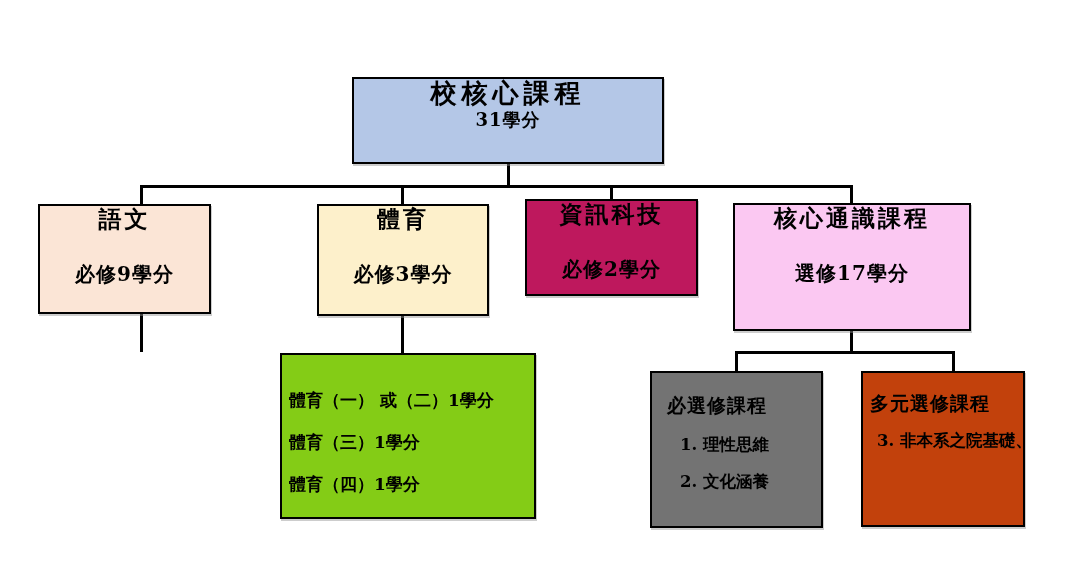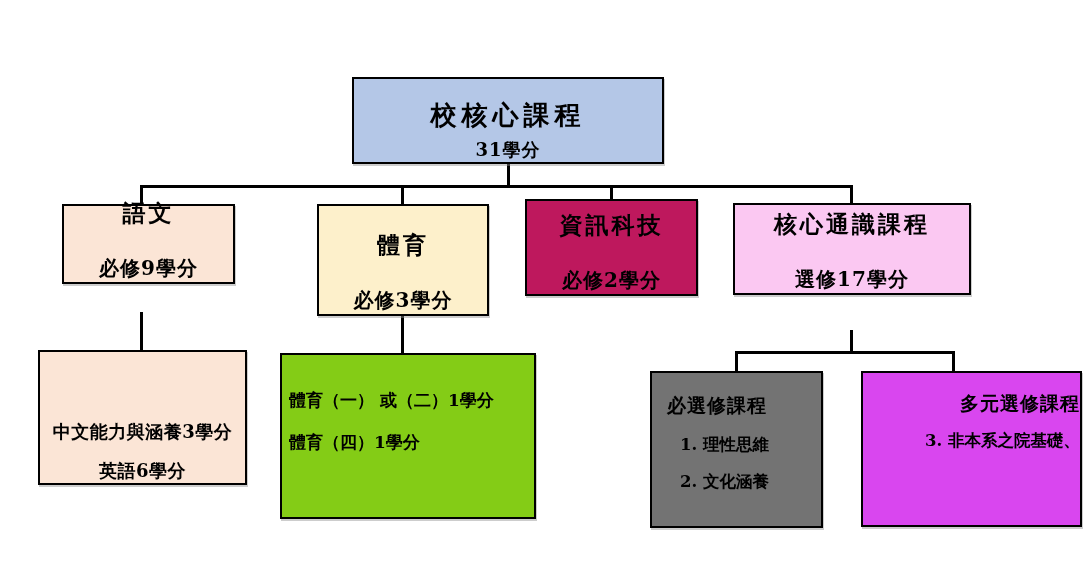--- a/index.html
+++ b/index.html
@@ -27,34 +27,34 @@
   .box {
     position: absolute;
     box-sizing: border-box;
     border: 2.5px solid #000;
     box-shadow: 1px 2px 0 0 rgba(145,145,145,0.45);
     display: flex;
     flex-direction: column;
   }
   .box.center {
     align-items: center;
-    justify-content: flex-end;
+    justify-content: flex-start;
     text-align: center;
   }
   .node-title {
     font-weight: bold;
     letter-spacing: 3px;
     line-height: 1.1;
   }
   .node-credits {
     font-weight: bold;
     letter-spacing: 1px;
   }
   .root-box .node-title  { font-size: 26px; letter-spacing: 5px; }
-  .root-box .node-credits{ font-size: 18px; margin-top: 8px; }
+  .root-box .node-credits{ font-size: 18px; margin-top: 0; }
   .l2-box  .node-title   { font-size: 23px; }
   .l2-box  .node-credits { font-size: 20px; margin-top: 30px; }
   .leaf-line {
     font-weight: bold;
     font-size: 17px;
     white-space: nowrap;
   }
   .lang-leaf { gap: 15px; }
   .lang-leaf .leaf-line { font-size: 18px; letter-spacing: 0.5px; }
   .pe-leaf {
@@ -97,54 +97,51 @@
   <div class="line v" style="left:850px; top:330px; height:23px;"></div>
   <div class="line h" style="left:735px; top:351px; width:220px;"></div>
   <div class="line v" style="left:735px; top:351px; height:21px;"></div>
   <div class="line v" style="left:952px; top:351px; height:21px;"></div>
 
   <div class="box center root-box" style="left: 352px; top: 77px; width: 312px; height: 87px; background-color: rgb(180, 199, 231);">
     <div class="node-title">校核心課程</div>
     <div class="node-credits">31學分</div>
   </div>
 
-  <div class="box center l2-box" style="left: 62px; top: 204px; width: 173px; height: 80px; background-color: rgb(251, 229, 214);">
+  <div class="box center l2-box" style="left: 38px; top: 204px; width: 173px; height: 110px; background-color: rgb(251, 229, 214);">
     <div class="node-title">語文</div>
     <div class="node-credits">必修9學分</div>
   </div>
 
   <div class="box center l2-box" style="left: 317px; top: 204px; width: 172px; height: 112px; background-color: rgb(253, 240, 203);">
     <div class="node-title">體育</div>
     <div class="node-credits">必修3學分</div>
   </div>
 
   <div class="box center l2-box" style="left: 525px; top: 199px; width: 173px; height: 97px; background-color: #be185d;">
     <div class="node-title">資訊科技</div>
     <div class="node-credits">必修2學分</div>
   </div>
 
-  <div class="box center l2-box" style="left: 733px; top: 203px; width: 238px; height: 92px; background-color: rgb(251, 200, 242);">
+  <div class="box center l2-box" style="left: 733px; top: 203px; width: 238px; height: 128px; background-color: rgb(251, 200, 242);">
     <div class="node-title">核心通識課程</div>
     <div class="node-credits">選修17學分</div>
   </div>
 
-  <div class="box center lang-leaf" style="left: 38px; top: 350px; width: 209px; height: 135px; background-color: rgb(251, 229, 214);">
-    <div class="leaf-line">中文能力與涵養3學分</div>
-    <div class="leaf-line">英語6學分</div>
-  </div>
 
   <div class="box pe-leaf" style="left: 280px; top: 353px; width: 256px; height: 166px; background-color: #84cc16;">
     <div class="leaf-line">體育（一） 或（二）1學分</div>
+    <div class="leaf-line">體育（三）1學分</div>
     <div class="leaf-line">體育（四）1學分</div>
   </div>
 
   <div class="box req-leaf" style="left: 650px; top: 371px; width: 173px; height: 157px; background-color: #737373;">
     <div class="detail-title">必選修課程</div>
     <div class="detail-item">1. 理性思維</div>
     <div class="detail-item">2. 文化涵養</div>
   </div>
 
-  <div class="box div-leaf" style="left: 861px; top: 371px; width: 221px; height: 156px; background-color: #d946ef; align-items: flex-end;">
+  <div class="box div-leaf" style="left: 861px; top: 371px; width: 164px; height: 156px; background-color: #c2410c;">
     <div class="detail-title">多元選修課程</div>
     <div class="detail-item">3. 非本系之院基礎、</div>
   </div>
 
 </div>
 
 </body></html>

